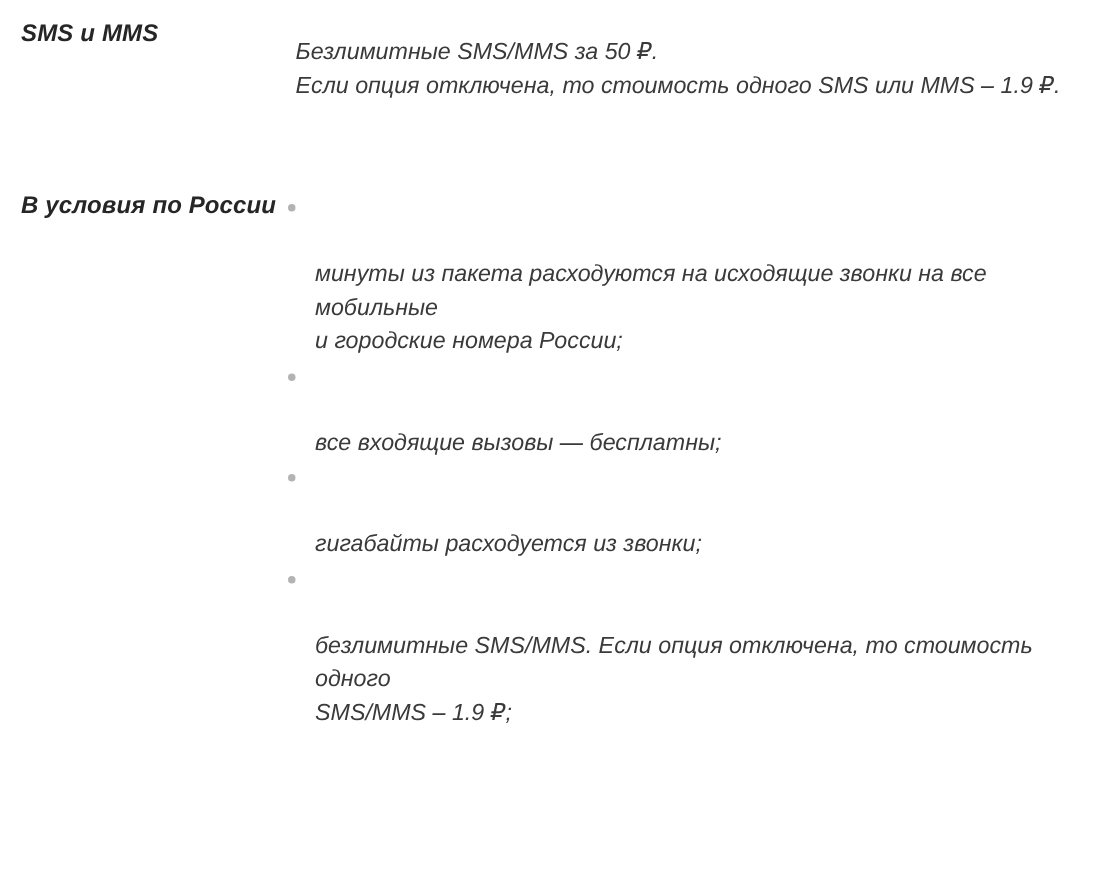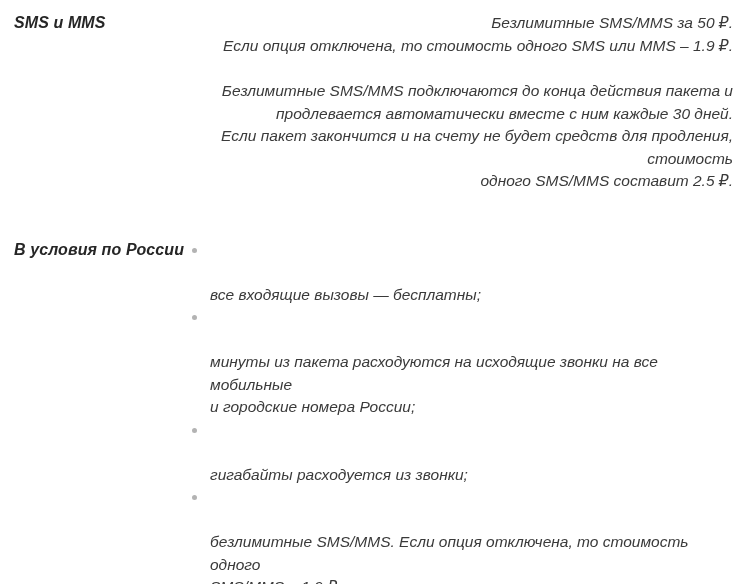--- a/index.html
+++ b/index.html
@@ -39,23 +39,22 @@
     color: var(--term-color);
     letter-spacing: 0.1px;
   }
   .desc {
     flex: 1;
     max-width: 560px;
     font-size: 15.5px;
     line-height: 22.5px;
   }
   .para {
-    margin: 0;
+    margin: 12px;
     white-space: pre-line;
-    text-align: right;
   }
   .para-gap {
     margin-top: 23px;
   }
   ul.bullets {
     margin: 0;
     padding: 0;
     list-style: none;
   }
   ul.bullets li {
@@ -76,39 +75,35 @@
 </head>
 <body>
 
 <div class="page">
 
   <section class="row">
     <div class="term">SMS и MMS</div>
     <div class="desc">
       <p class="para">Безлимитные SMS/MMS за 50 ₽.
 Если опция отключена, то стоимость одного SMS или MMS – 1.9 ₽.</p>
-      <p class="para para-gap">Безлимитные SMS/MMS подключаются до конца действия пакета и
-продлевается автоматически вместе с ним каждые 30 дней.
-Если пакет закончится и на счету не будет средств для продления, стоимость
-одного SMS/MMS составит 2.5 ₽.</p>
     </div>
   </section>
 
   <section class="row row-gap">
     <div class="term">В условия по России</div>
     <div class="desc">
       <ul class="bullets">
         <li>
           <span class="dot"></span>
-          <span>все входящие вызовы — бесплатны;</span>
+          <span>минуты из пакета расходуются на исходящие звонки на все мобильные
+и городские номера России;</span>
         </li>
         <li>
           <span class="dot"></span>
-          <span>минуты из пакета расходуются на исходящие звонки на все мобильные
-и городские номера России;</span>
+          <span>все входящие вызовы — бесплатны;</span>
         </li>
         <li>
           <span class="dot"></span>
           <span>гигабайты расходуется из звонки;</span>
         </li>
         <li>
           <span class="dot"></span>
           <span>безлимитные SMS/MMS. Если опция отключена, то стоимость одного
 SMS/MMS – 1.9 ₽;</span>
         </li>

